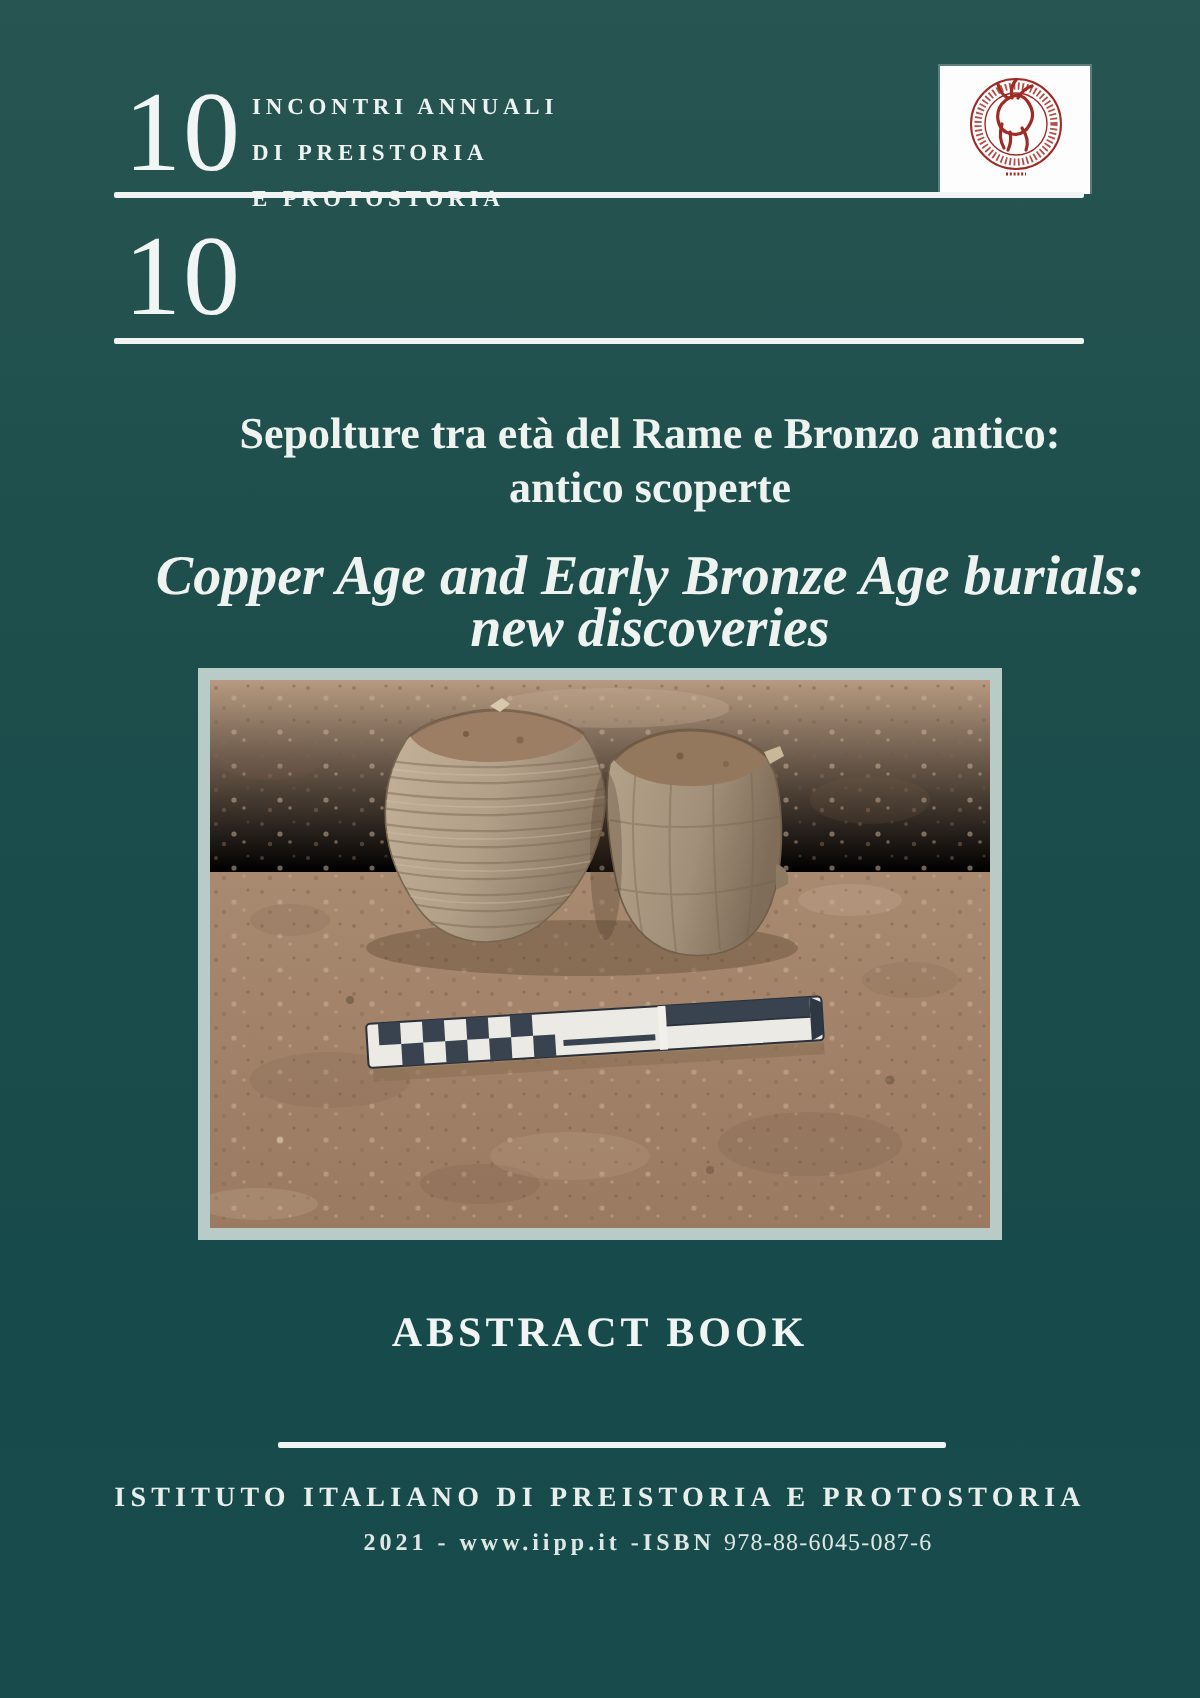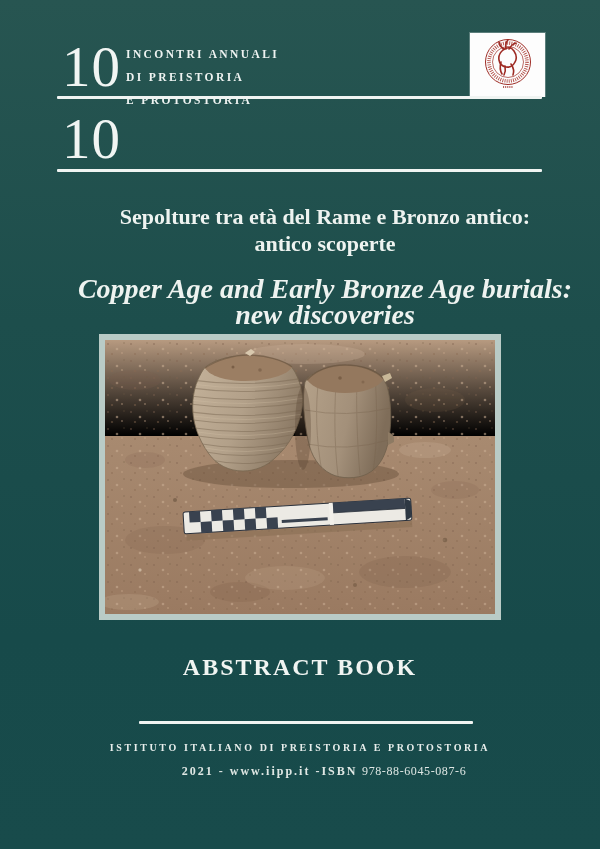--- a/index.html
+++ b/index.html
@@ -32,26 +32,26 @@
     display:flex;align-items:center;justify-content:center;
     box-shadow:0 0 0 1px rgba(255,255,255,0.25);
   }
   .photo-frame{
     left:99px;top:334px;width:402px;height:286px;
     background:#b9cbc6;box-sizing:border-box;padding:6px;
   }
   .photo-frame svg{display:block;width:100%;height:100%;}
   .abstract-label{
     left:0;top:654px;width:600px;text-align:center;
-    font-size:24px;font-weight:700;letter-spacing:2px;color:#f0f4f2;
+    font-size:21px;font-weight:700;letter-spacing:2px;color:#f0f4f2;
   }
   .divider{left:139px;top:721px;width:334px;}
   .institute-line{
     left:0;top:742px;width:600px;text-align:center;
-    font-size:10px;font-weight:700;letter-spacing:2.6px;color:#e8eeec;
+    font-size:14px;font-weight:700;letter-spacing:2.6px;color:#e8eeec;
   }
   .publication-line{
     left:0;top:764px;width:600px;text-align:center;
     font-size:12px;color:#dfe7e4;letter-spacing:1.6px;
   }
   .publication-line .bold-part{font-weight:700;letter-spacing:2px;margin-left:48px;}
   .publication-line .isbn-part{font-weight:400;letter-spacing:0.6px;}
 </style>
 </head>
 <body>

